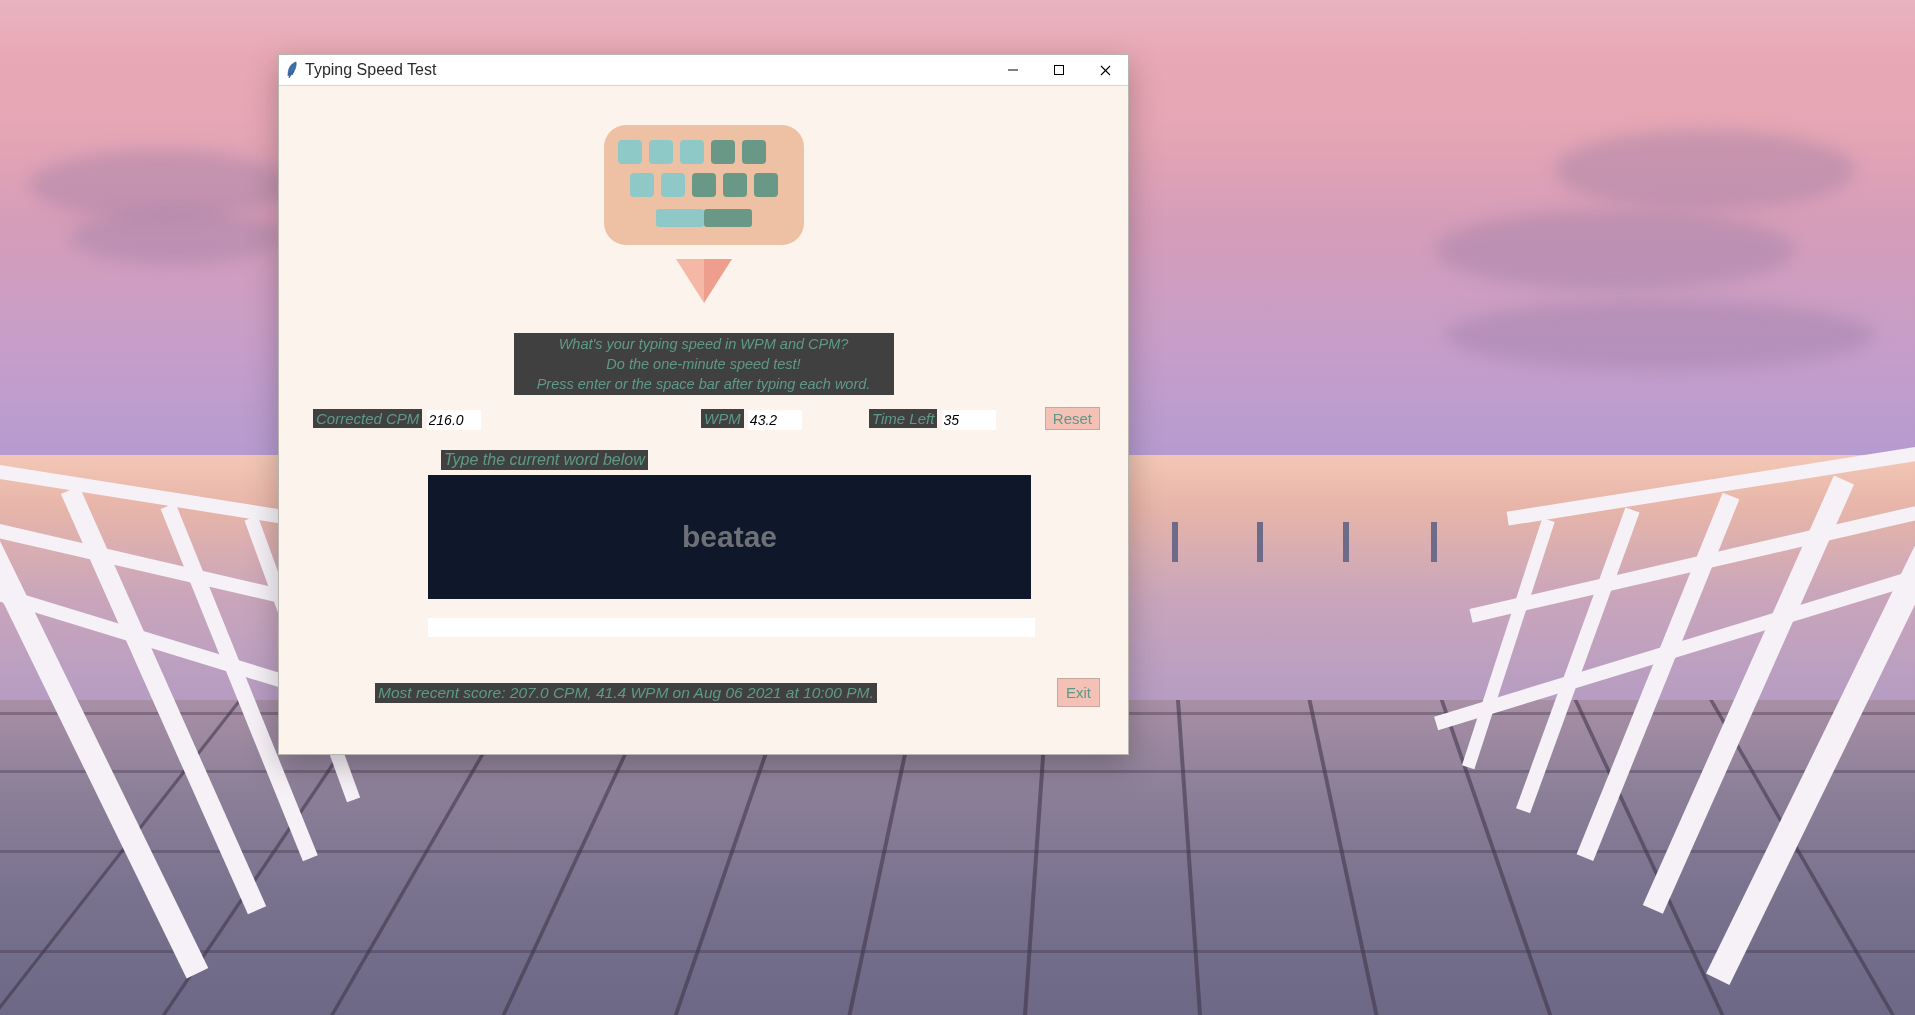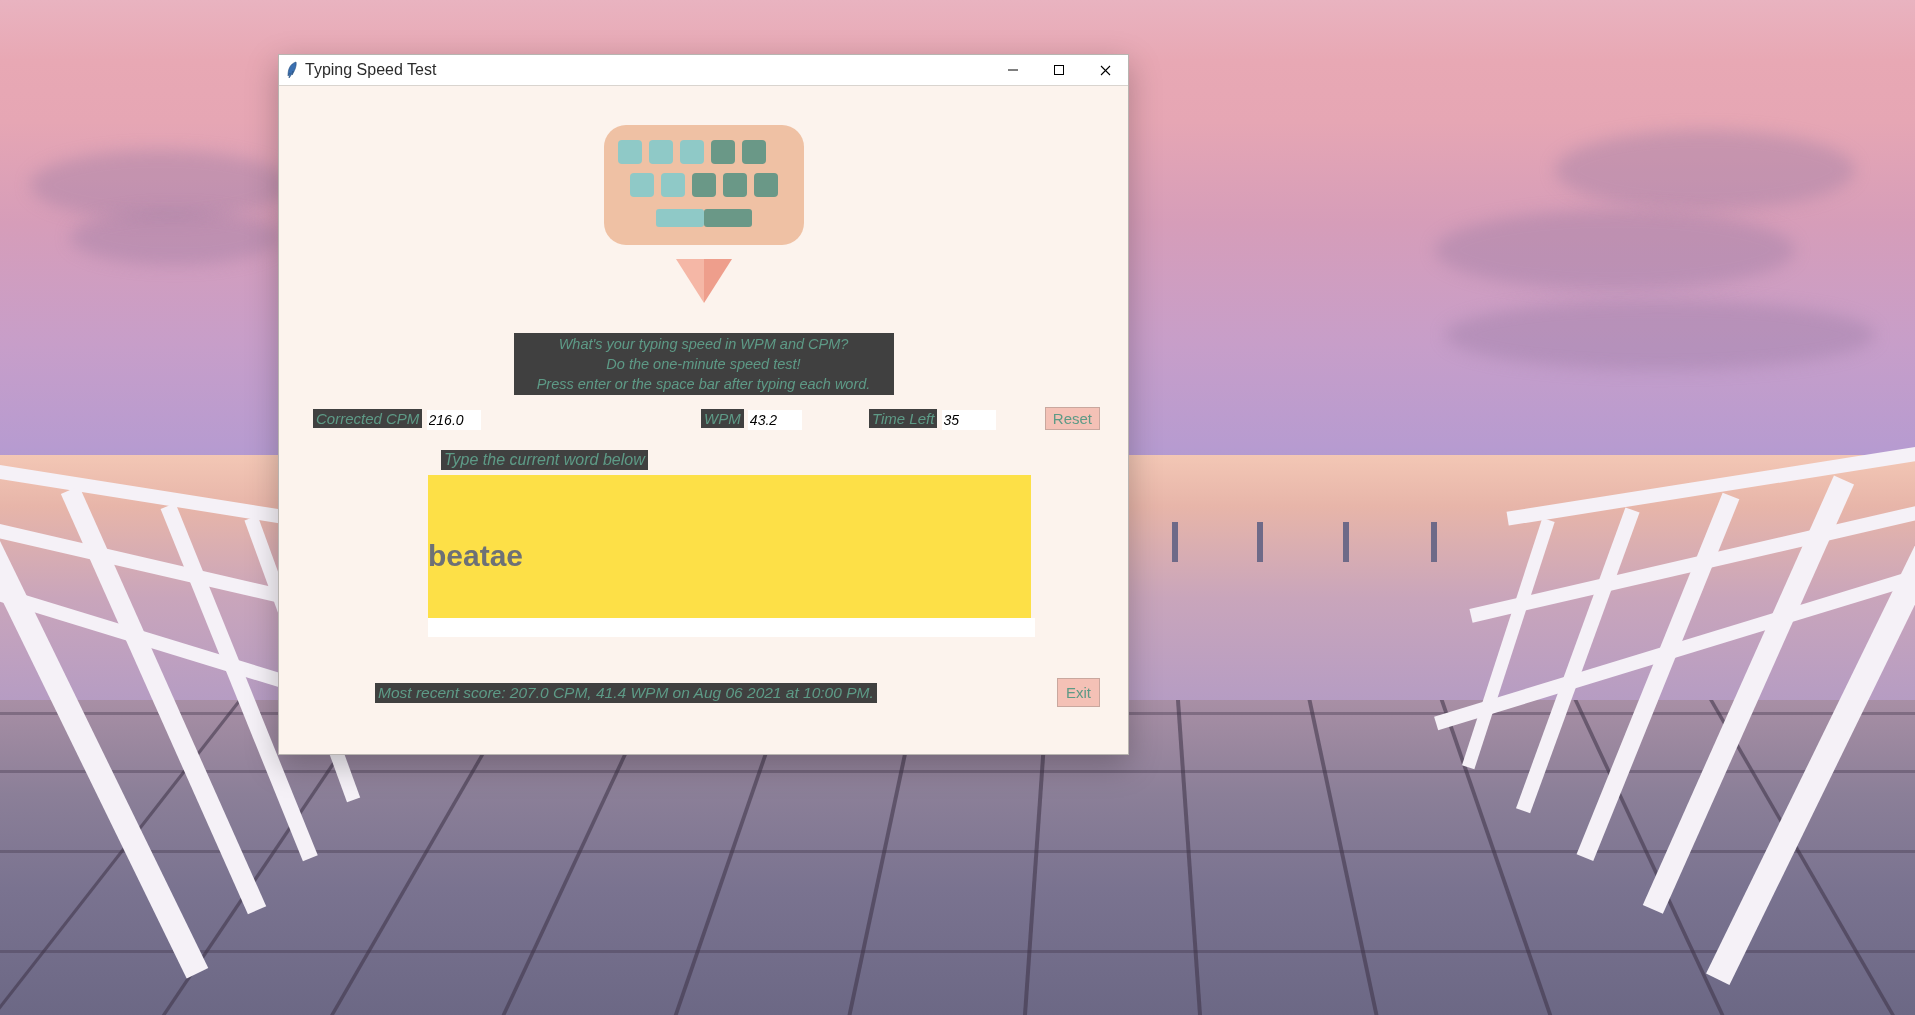--- a/index.html
+++ b/index.html
@@ -241,24 +241,25 @@
     top: 365px;
     font-size: 16px;
     padding: 1px 3px;
     margin-left: 14px;
   }
   .word-box {
     position: absolute;
     left: 149px;
     top: 390px;
     width: 603px;
-    height: 161px;
-    background: #fde047;
+    height: 124px;
+    background: #0f172a;
     display: flex;
     align-items: center;
+    justify-content: center;
   }
   .current-word {
     font-size: 30px;
     font-weight: 700;
     color: #6d7176;
   }
   .entry-line {
     position: absolute;
     left: 149px;
     top: 533px;

